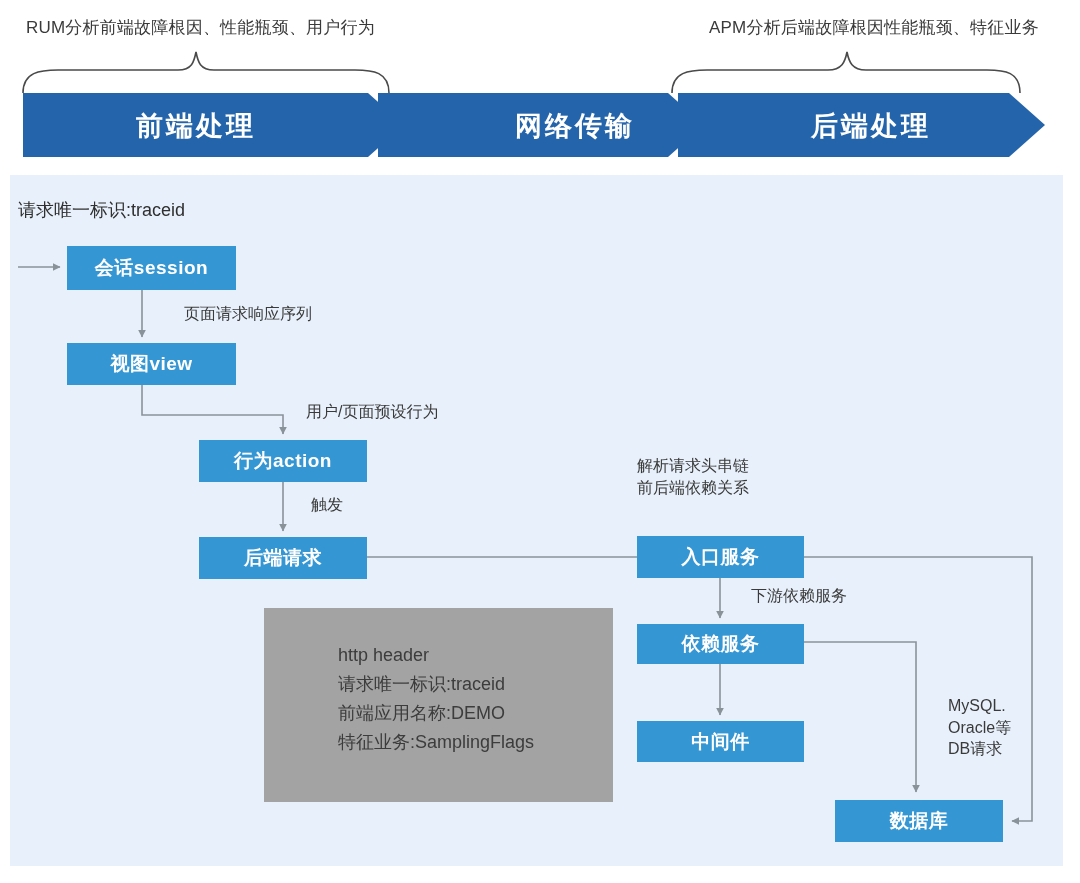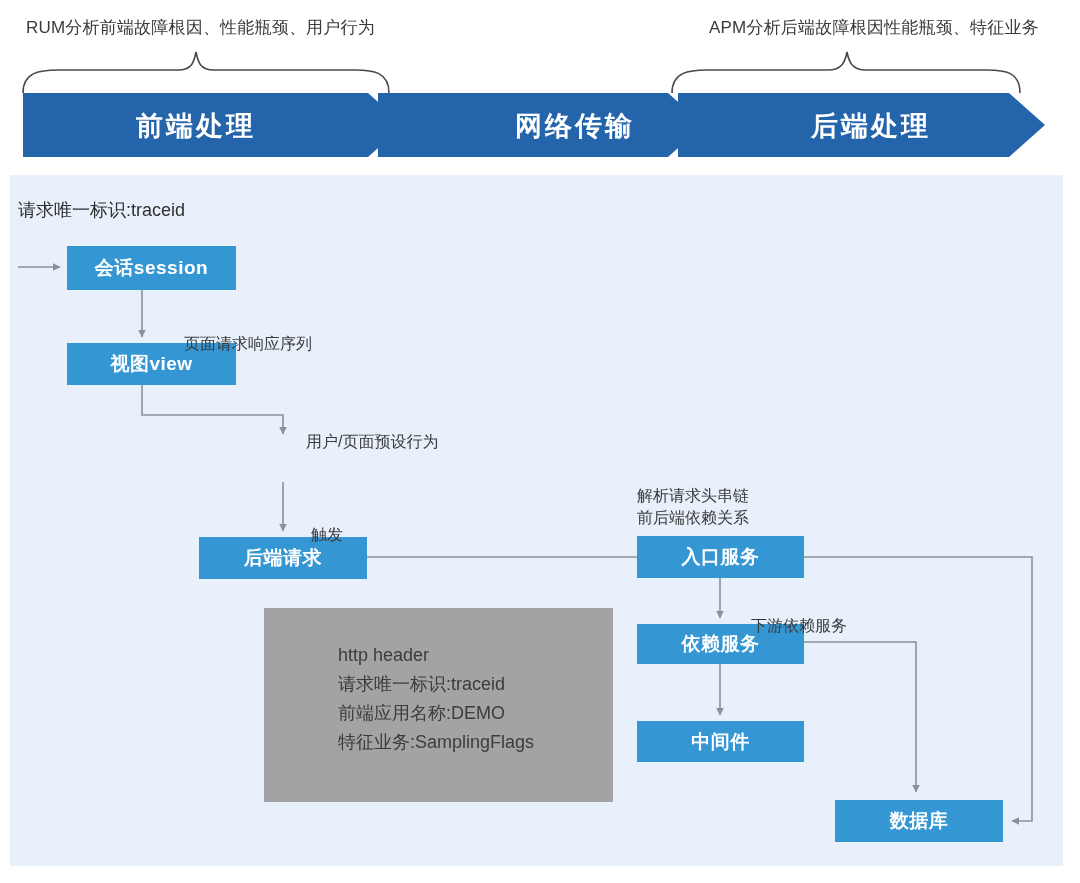--- a/index.html
+++ b/index.html
@@ -81,21 +81,20 @@
     white-space: nowrap;
     text-align: right;
   }
 
   .edge-label {
     position: absolute;
     color: #3a3a3a;
     font-size: 16px;
     line-height: 1.35;
     white-space: pre-line;
-    margin-top: 30px;
   }
 
   #panel-title {
     position: absolute;
     left: 8px; top: 23px;
     color: #2f2f2f;
     font-size: 18px;
     white-space: nowrap;
   }
 
@@ -165,20 +164,21 @@
 
       <path d="M794,382 L1022,382 L1022,646 L1002,646" fill="none" stroke="#8a9299" stroke-width="1.6" marker-end="url(#arrowhead)"></path>
     </svg>
 
     <div id="panel-title">请求唯一标识:traceid</div>
 
     <div class="node" style="left:57px; top:71px; width:169px; height:44px;">会话session</div>
 
     <div class="node" style="left:57px; top:168px; width:169px; height:42px;">视图view</div>
 
+    <div class="node" style="left:189px; top:265px; width:168px; height:42px;">行为action</div>
 
     <div class="node" style="left:627px; top:361px; width:167px; height:42px;">入口服务</div>
 
     <div class="node" style="left:189px; top:362px; width:168px; height:42px;">后端请求</div>
 
     <div class="node" style="left:627px; top:546px; width:167px; height:41px;">中间件</div>
 
     <div class="node" style="left:627px; top:449px; width:167px; height:40px;">依赖服务</div>
 
     <div class="node" style="left:825px; top:625px; width:168px; height:42px;">数据库</div>
@@ -188,20 +188,23 @@
     <div class="edge-label" style="left:296px; top:226px;">用户/页面预设行为</div>
 
     <div class="edge-label" style="left:301px; top:319px;">触发</div>
 
     <div class="edge-label" style="left:627px; top:280px;">解析请求头串链
 前后端依赖关系</div>
 
     <div class="edge-label" style="left:741px; top:410px;">下游依赖服务</div>
 
 
+    <div class="edge-label" style="left:938px; top:520px;">MySQL.
+Oracle等
+DB请求</div>
 
     <div id="header-card">
       <div id="header-card-inner">
         <div>http header</div>
         <div>请求唯一标识:traceid</div>
         <div>前端应用名称:DEMO</div>
         <div>特征业务:SamplingFlags</div>
       </div>
     </div>
 

